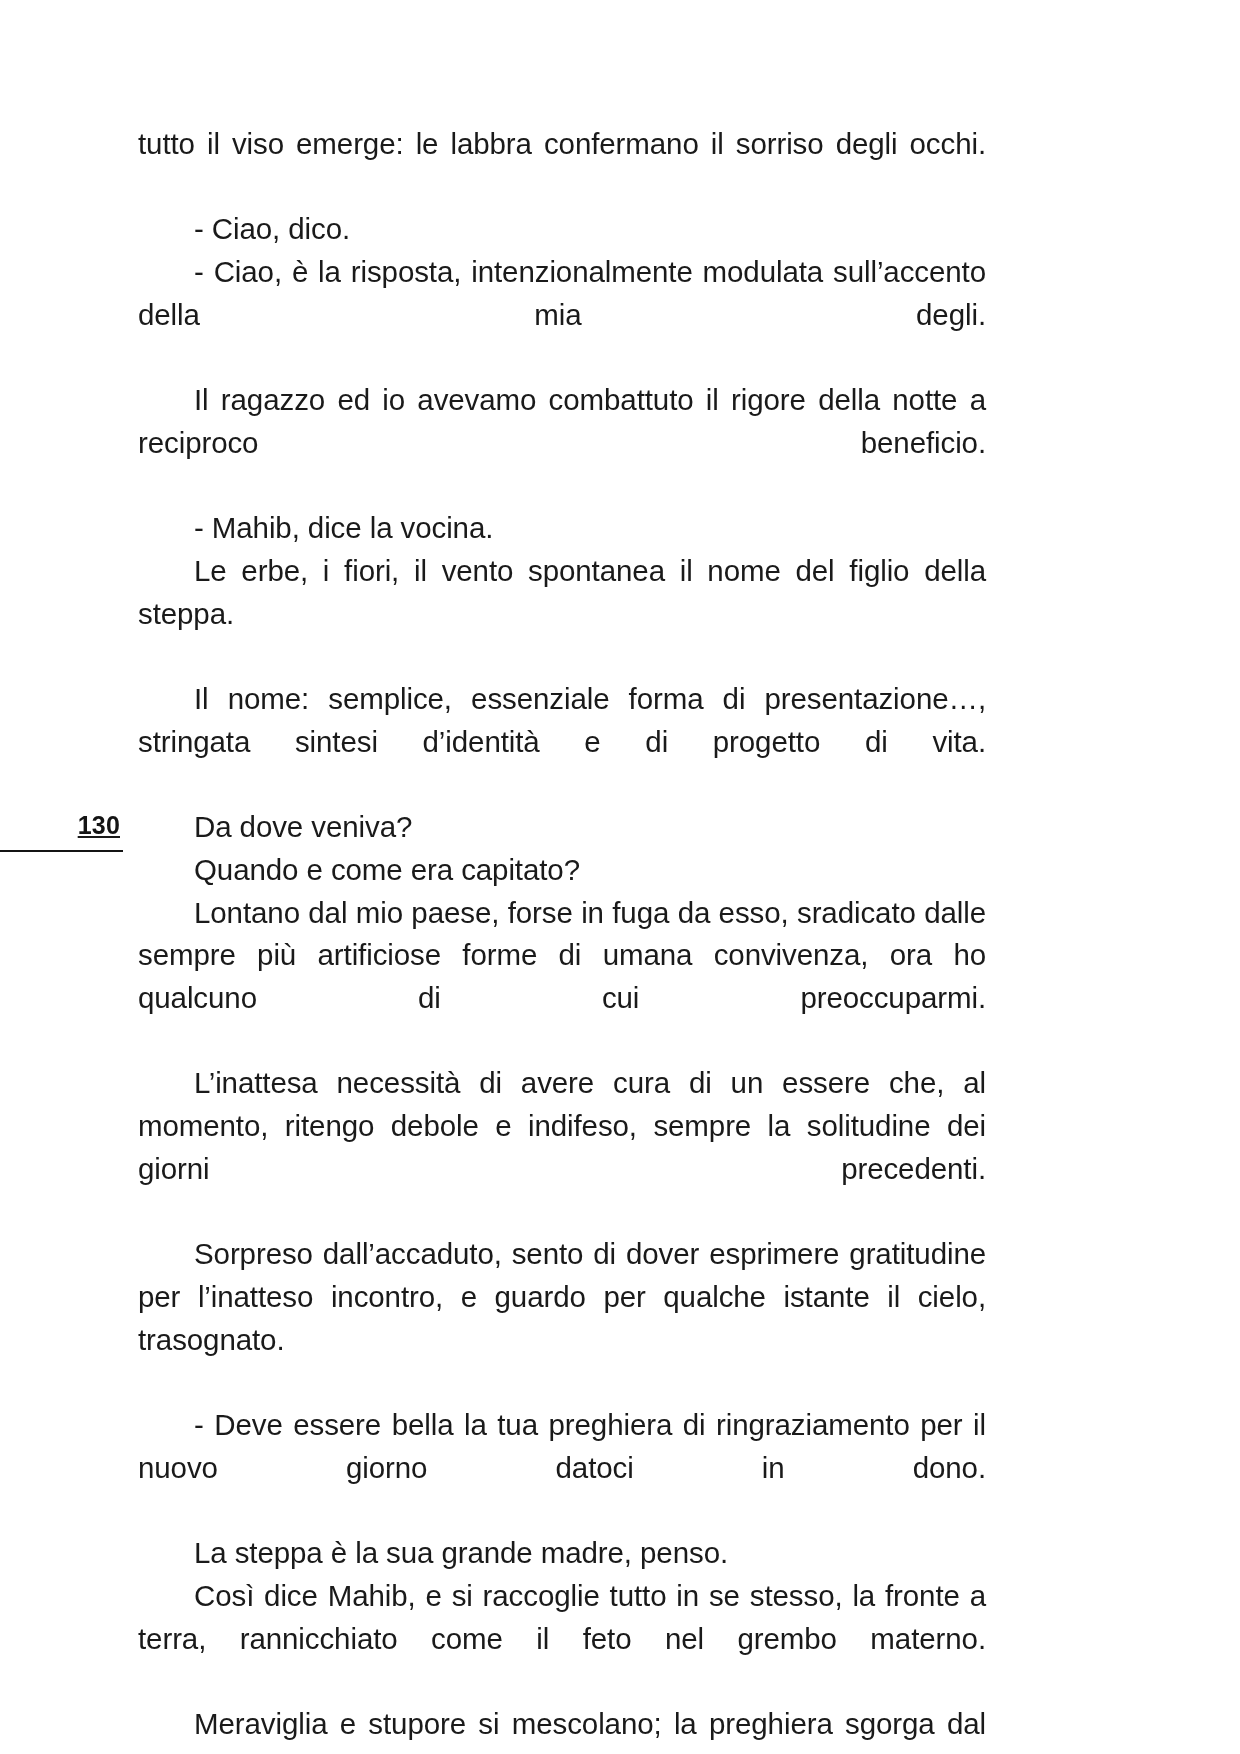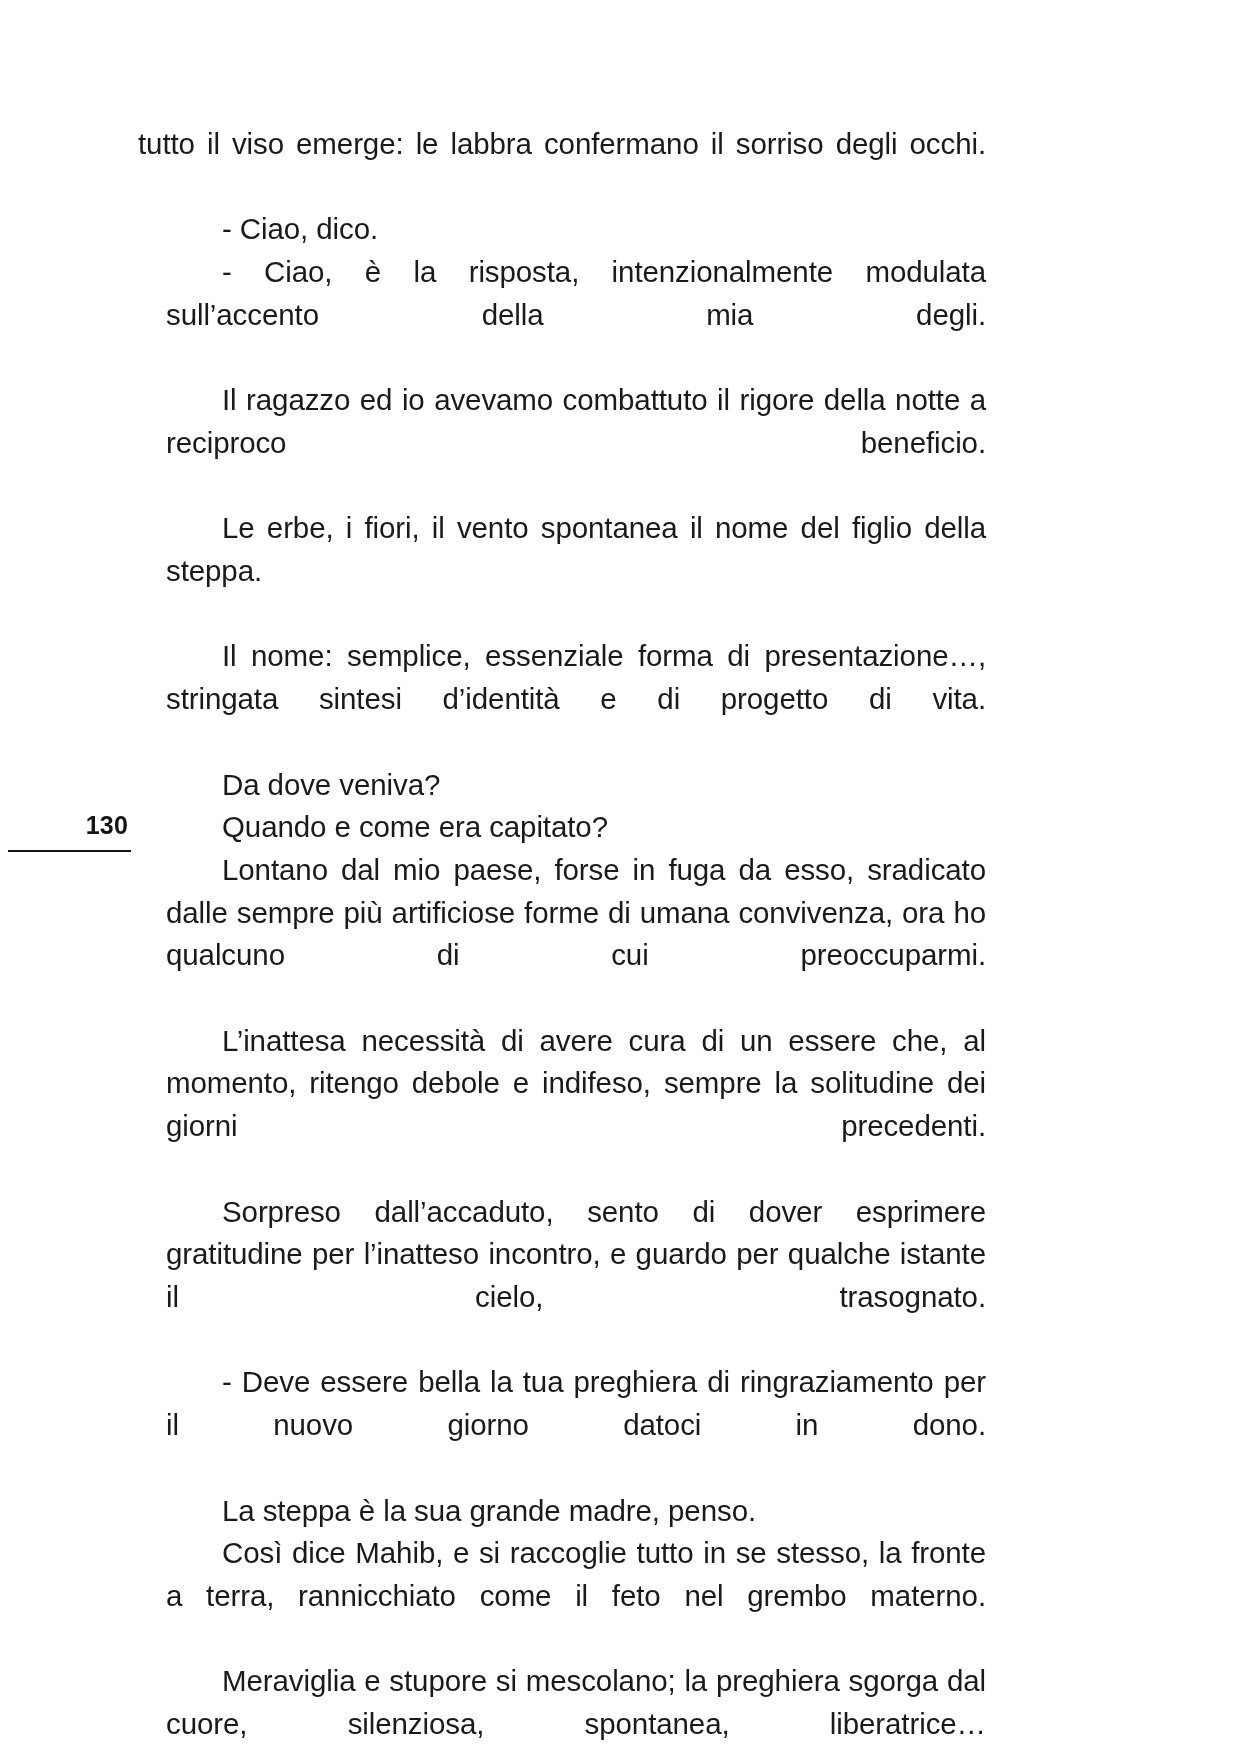--- a/index.html
+++ b/index.html
@@ -19,23 +19,24 @@
 
   .page {
     position: absolute;
     inset: 0;
     background: #ffffff;
   }
 
   
   .folio-block {
     position: absolute;
-    left: 8px;
+    left: 0;
     top: 812px;
     width: 123px;
+    text-decoration: underline;
   }
   .folio-number {
     font-size: 25px;
     font-weight: 700;
     letter-spacing: 0.2px;
     text-align: right;
     padding-right: 3px;
     color: #141414;
     line-height: 1.1;
   }
@@ -61,21 +62,20 @@
     text-align: justify;
     text-justify: inter-word;
     letter-spacing: -0.1px;
     word-spacing: 0px;
     color: #1a1a1a;
     -webkit-hyphens: none;
     hyphens: none;
   }
   .para.indent {
     text-indent: 56px;
-    margin-left: 28px;
   }
   .para.noindent {
     text-indent: 0;
   }
   
   .para::after {
     content: "";
     display: inline-block;
     width: 100%;
   }
@@ -92,20 +92,21 @@
     <div class="folio-number">130</div>
     <div class="folio-rule"></div>
   </div>
 
   <div class="text-column">
 
     <p class="para noindent">tutto il viso emerge: le labbra confermano il sorriso degli occhi.</p>
     <p class="para indent nostretch">- Ciao, dico.</p>
     <p class="para indent">- Ciao, è la risposta, intenzionalmente modulata sull’accento della mia degli.</p>
     <p class="para indent">Il ragazzo ed io avevamo combattuto il rigore della notte a reciproco beneficio.</p>
+    <p class="para indent nostretch">- Mahib, dice la vocina.</p>
     <p class="para indent">Le erbe, i fiori, il vento spontanea il nome del figlio della steppa.</p>
     <p class="para indent">Il nome: semplice, essenziale forma di presentazione…, stringata sintesi d’identità e di progetto di vita.</p>
     <p class="para indent nostretch">Da dove veniva?</p>
     <p class="para indent nostretch">Quando e come era capitato?</p>
     <p class="para indent">Lontano dal mio paese, forse in fuga da esso, sradicato dalle sempre più artificiose forme di umana convivenza, ora ho qualcuno di cui preoccuparmi.</p>
     <p class="para indent">L’inattesa necessità di avere cura di un essere che, al momento, ritengo debole e indifeso, sempre la solitudine dei giorni precedenti.</p>
     <p class="para indent">Sorpreso dall’accaduto, sento di dover esprimere gratitudine per l’inatteso incontro, e guardo per qualche istante il cielo, trasognato.</p>
     <p class="para indent">- Deve essere bella la tua preghiera di ringraziamento per il nuovo giorno datoci in dono.</p>
     <p class="para indent nostretch">La steppa è la sua grande madre, penso.</p>
     <p class="para indent">Così dice Mahib, e si raccoglie tutto in se stesso, la fronte a terra, rannicchiato come il feto nel grembo materno.</p>

